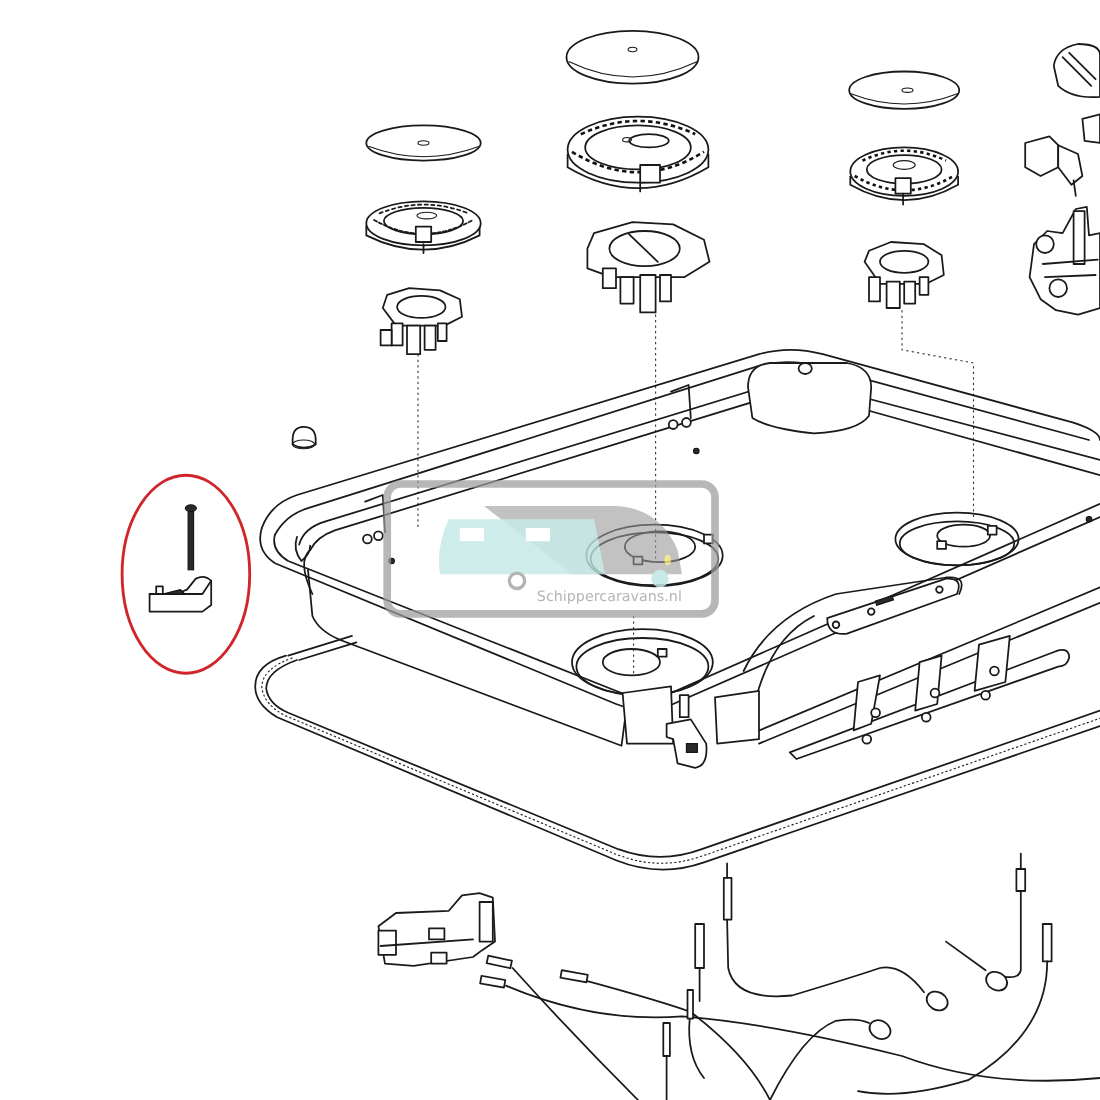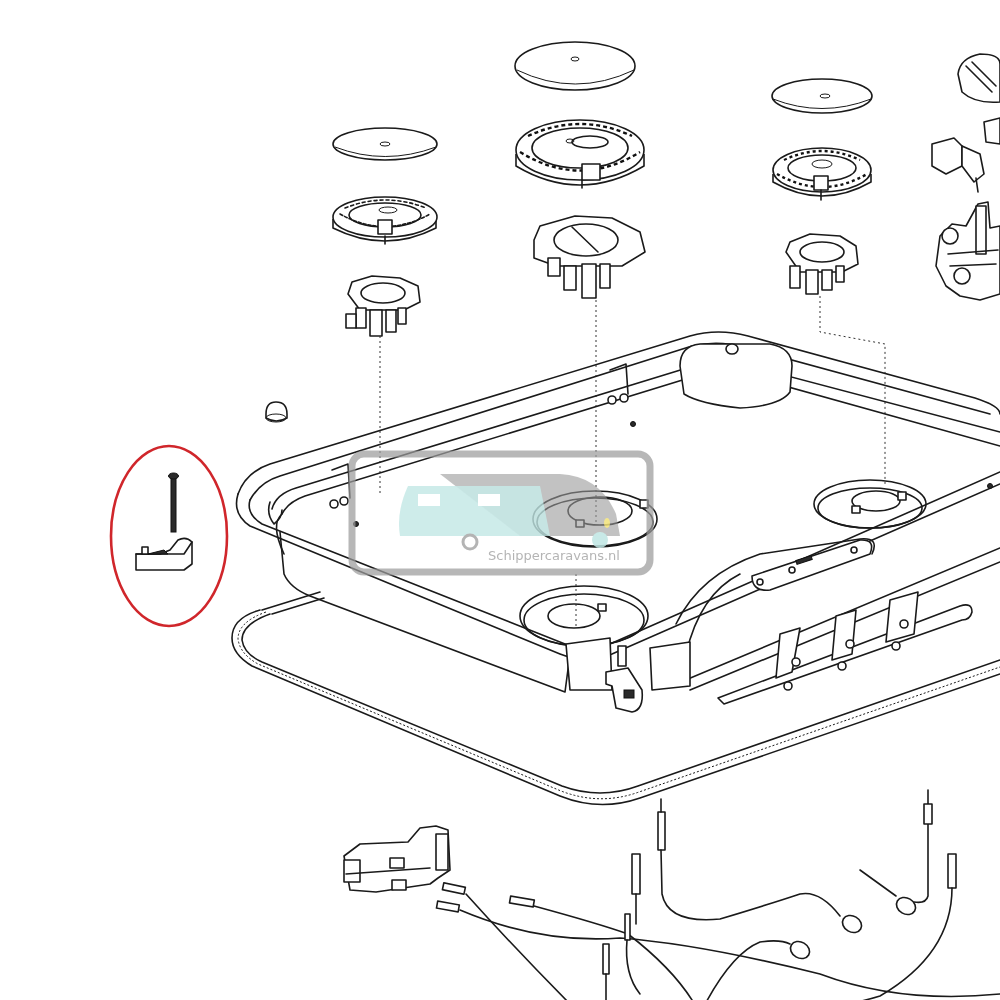--- a/index.html
+++ b/index.html
@@ -1,18 +1,18 @@
 <!DOCTYPE html>
 <html><head>
   <meta charset="utf-8">
   <style>
     html, body { margin: 0; padding: 0; background: #ffffff; }
     body { width: 1000px; height: 1000px; overflow: hidden; position: relative;
            font-family: "Liberation Sans", sans-serif; }
-    #stage { position: absolute; left: 0; top: 14px; width: 1000px; height: 844px; }
+    #stage { position: absolute; left: 0; top: 0; width: 1000px; height: 844px; }
     svg { display: block; }
     .ln { fill: none; stroke: #1a1a1a; stroke-width: 1.6; stroke-linejoin: round; stroke-linecap: round; }
     .ln-thin { fill: none; stroke: #1a1a1a; stroke-width: 1; }
     .ln-heavy { fill: none; stroke: #111; stroke-width: 2.4; }
     .fillw { fill: #ffffff; stroke: #1a1a1a; stroke-width: 1.6; stroke-linejoin: round; }
     .dark { fill: #2a2a2a; stroke: #111; stroke-width: 1; }
     .dash { fill: none; stroke: #333; stroke-width: 1; stroke-dasharray: 2 3; }
     .wm-frame { fill: none; stroke: #9c9c9c; stroke-width: 7; opacity: .85; }
     .wm-text { font-family: "DejaVu Sans", sans-serif; font-size: 13px; fill: #a8a8a8; }
     .wm-note { position:absolute; left:0; top:0; width:1px; height:1px; overflow:hidden; opacity:0; }

